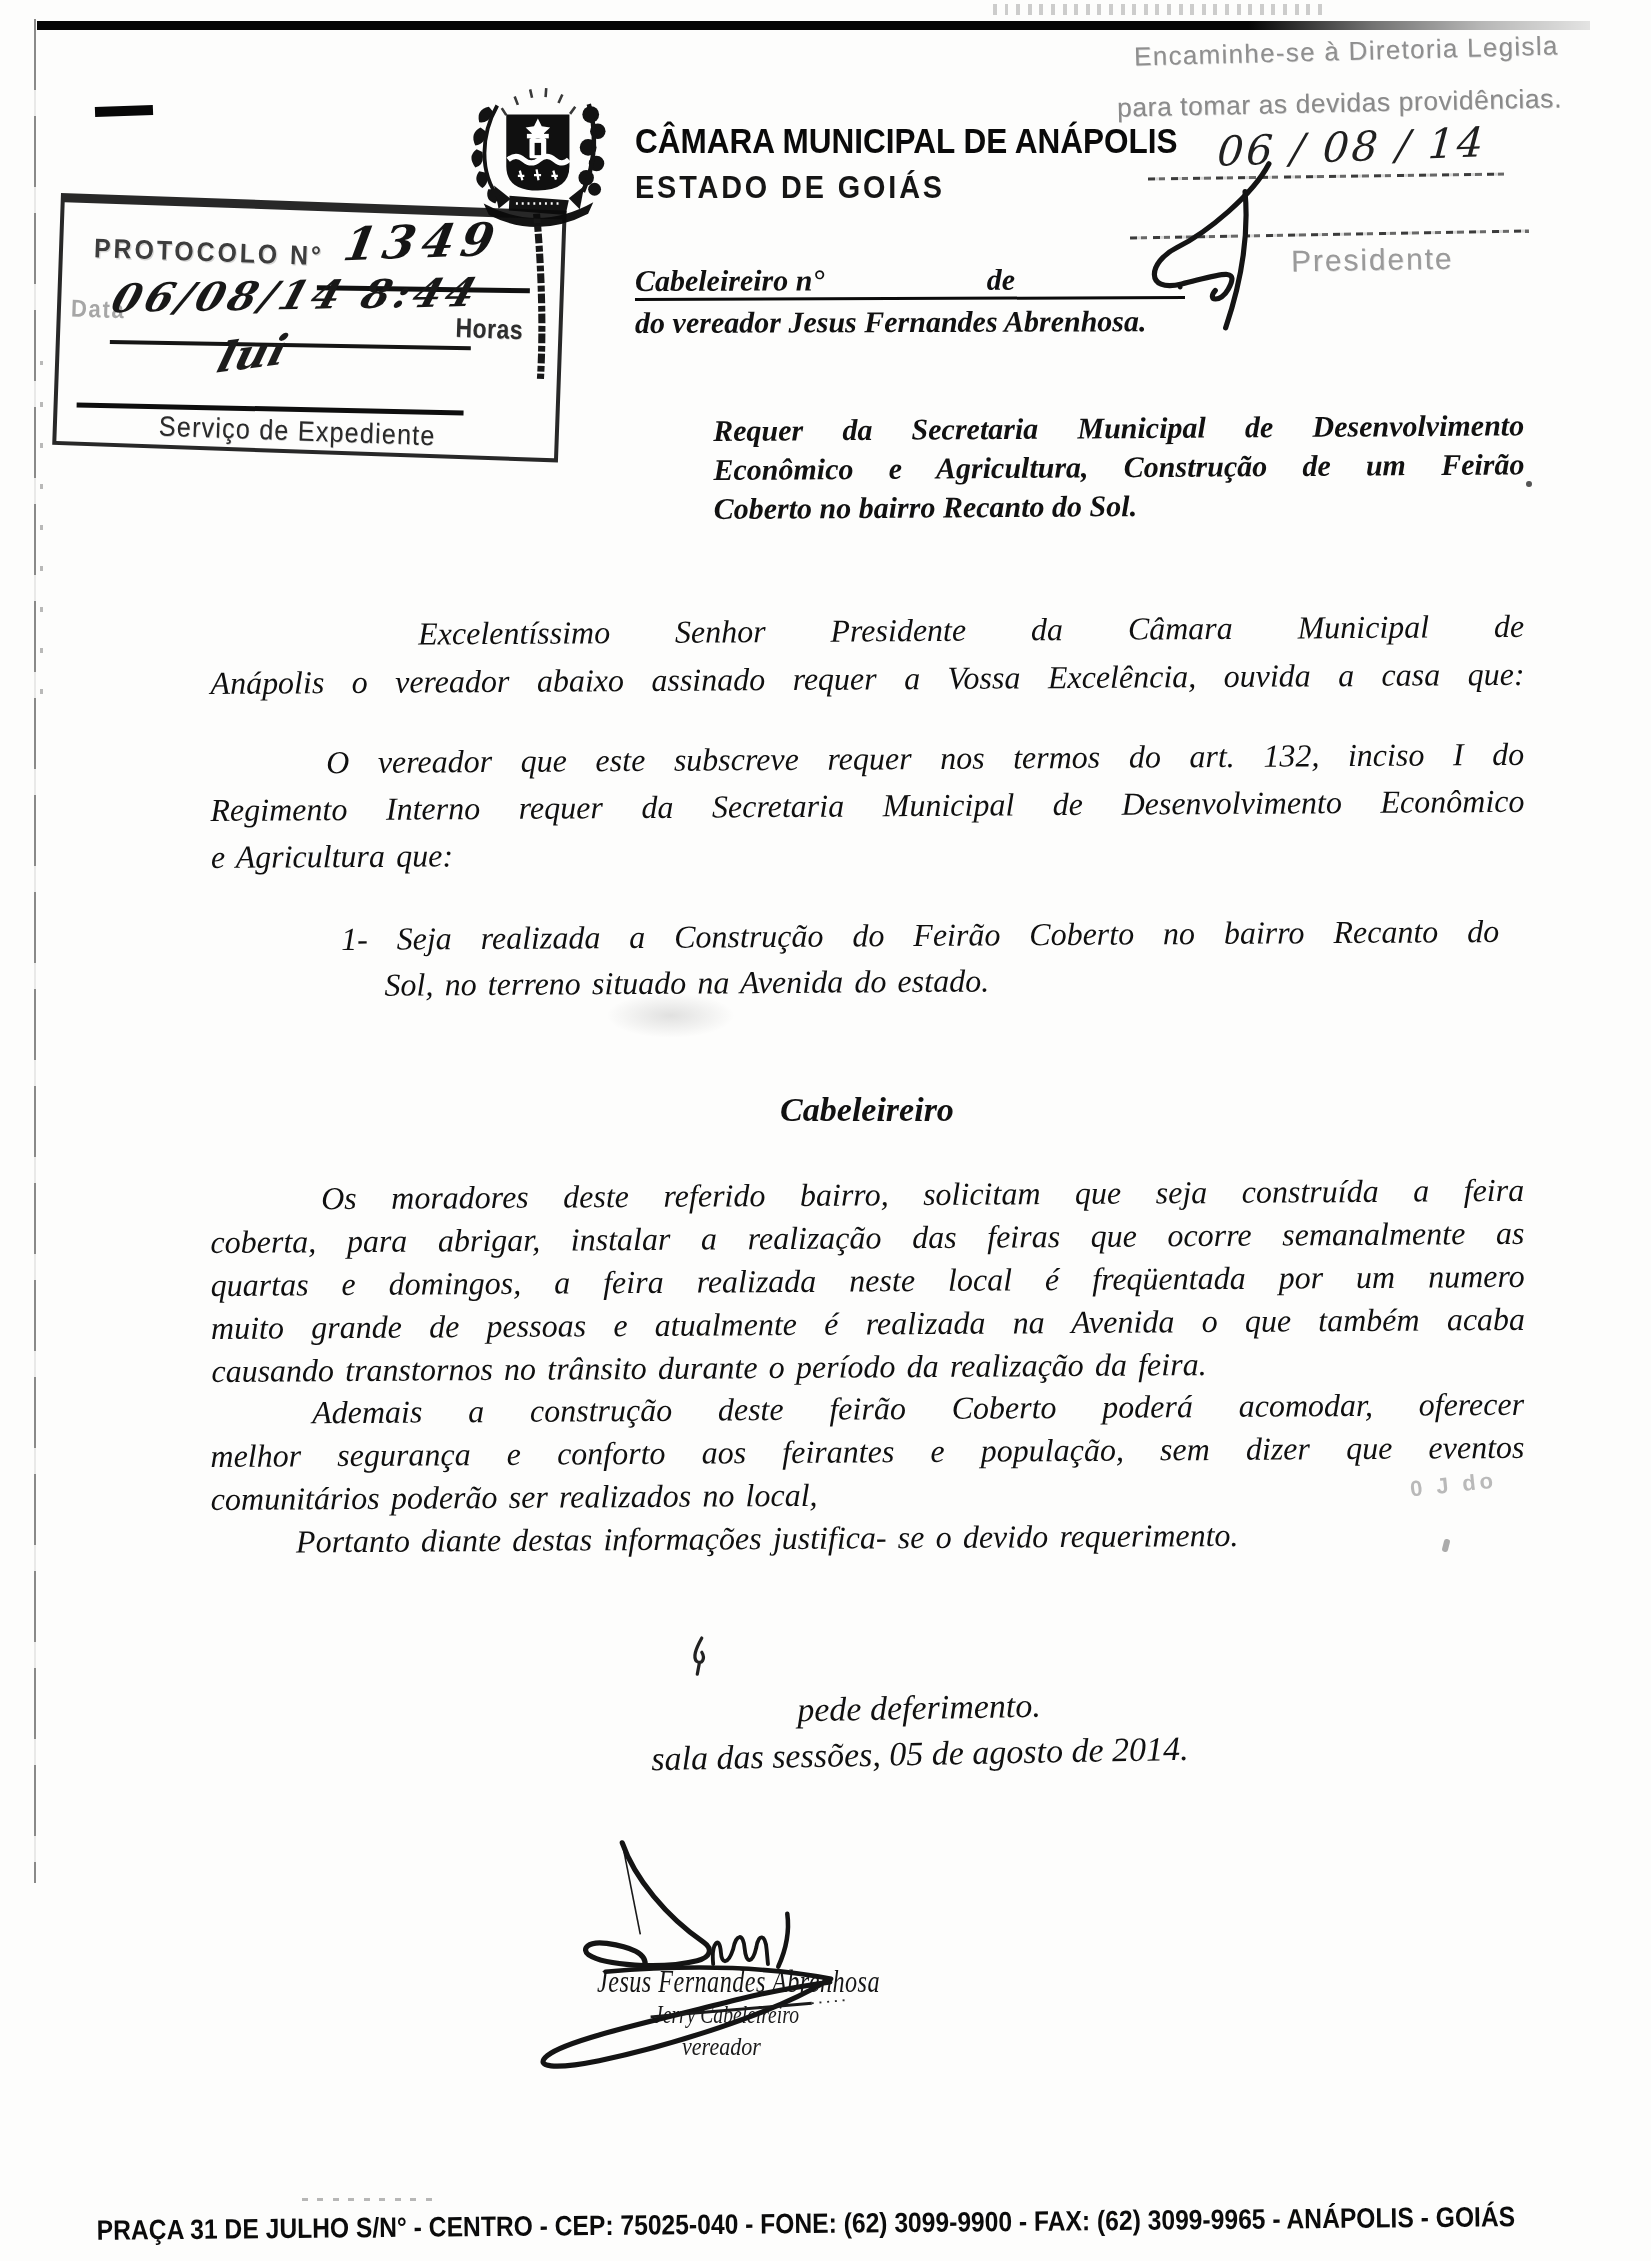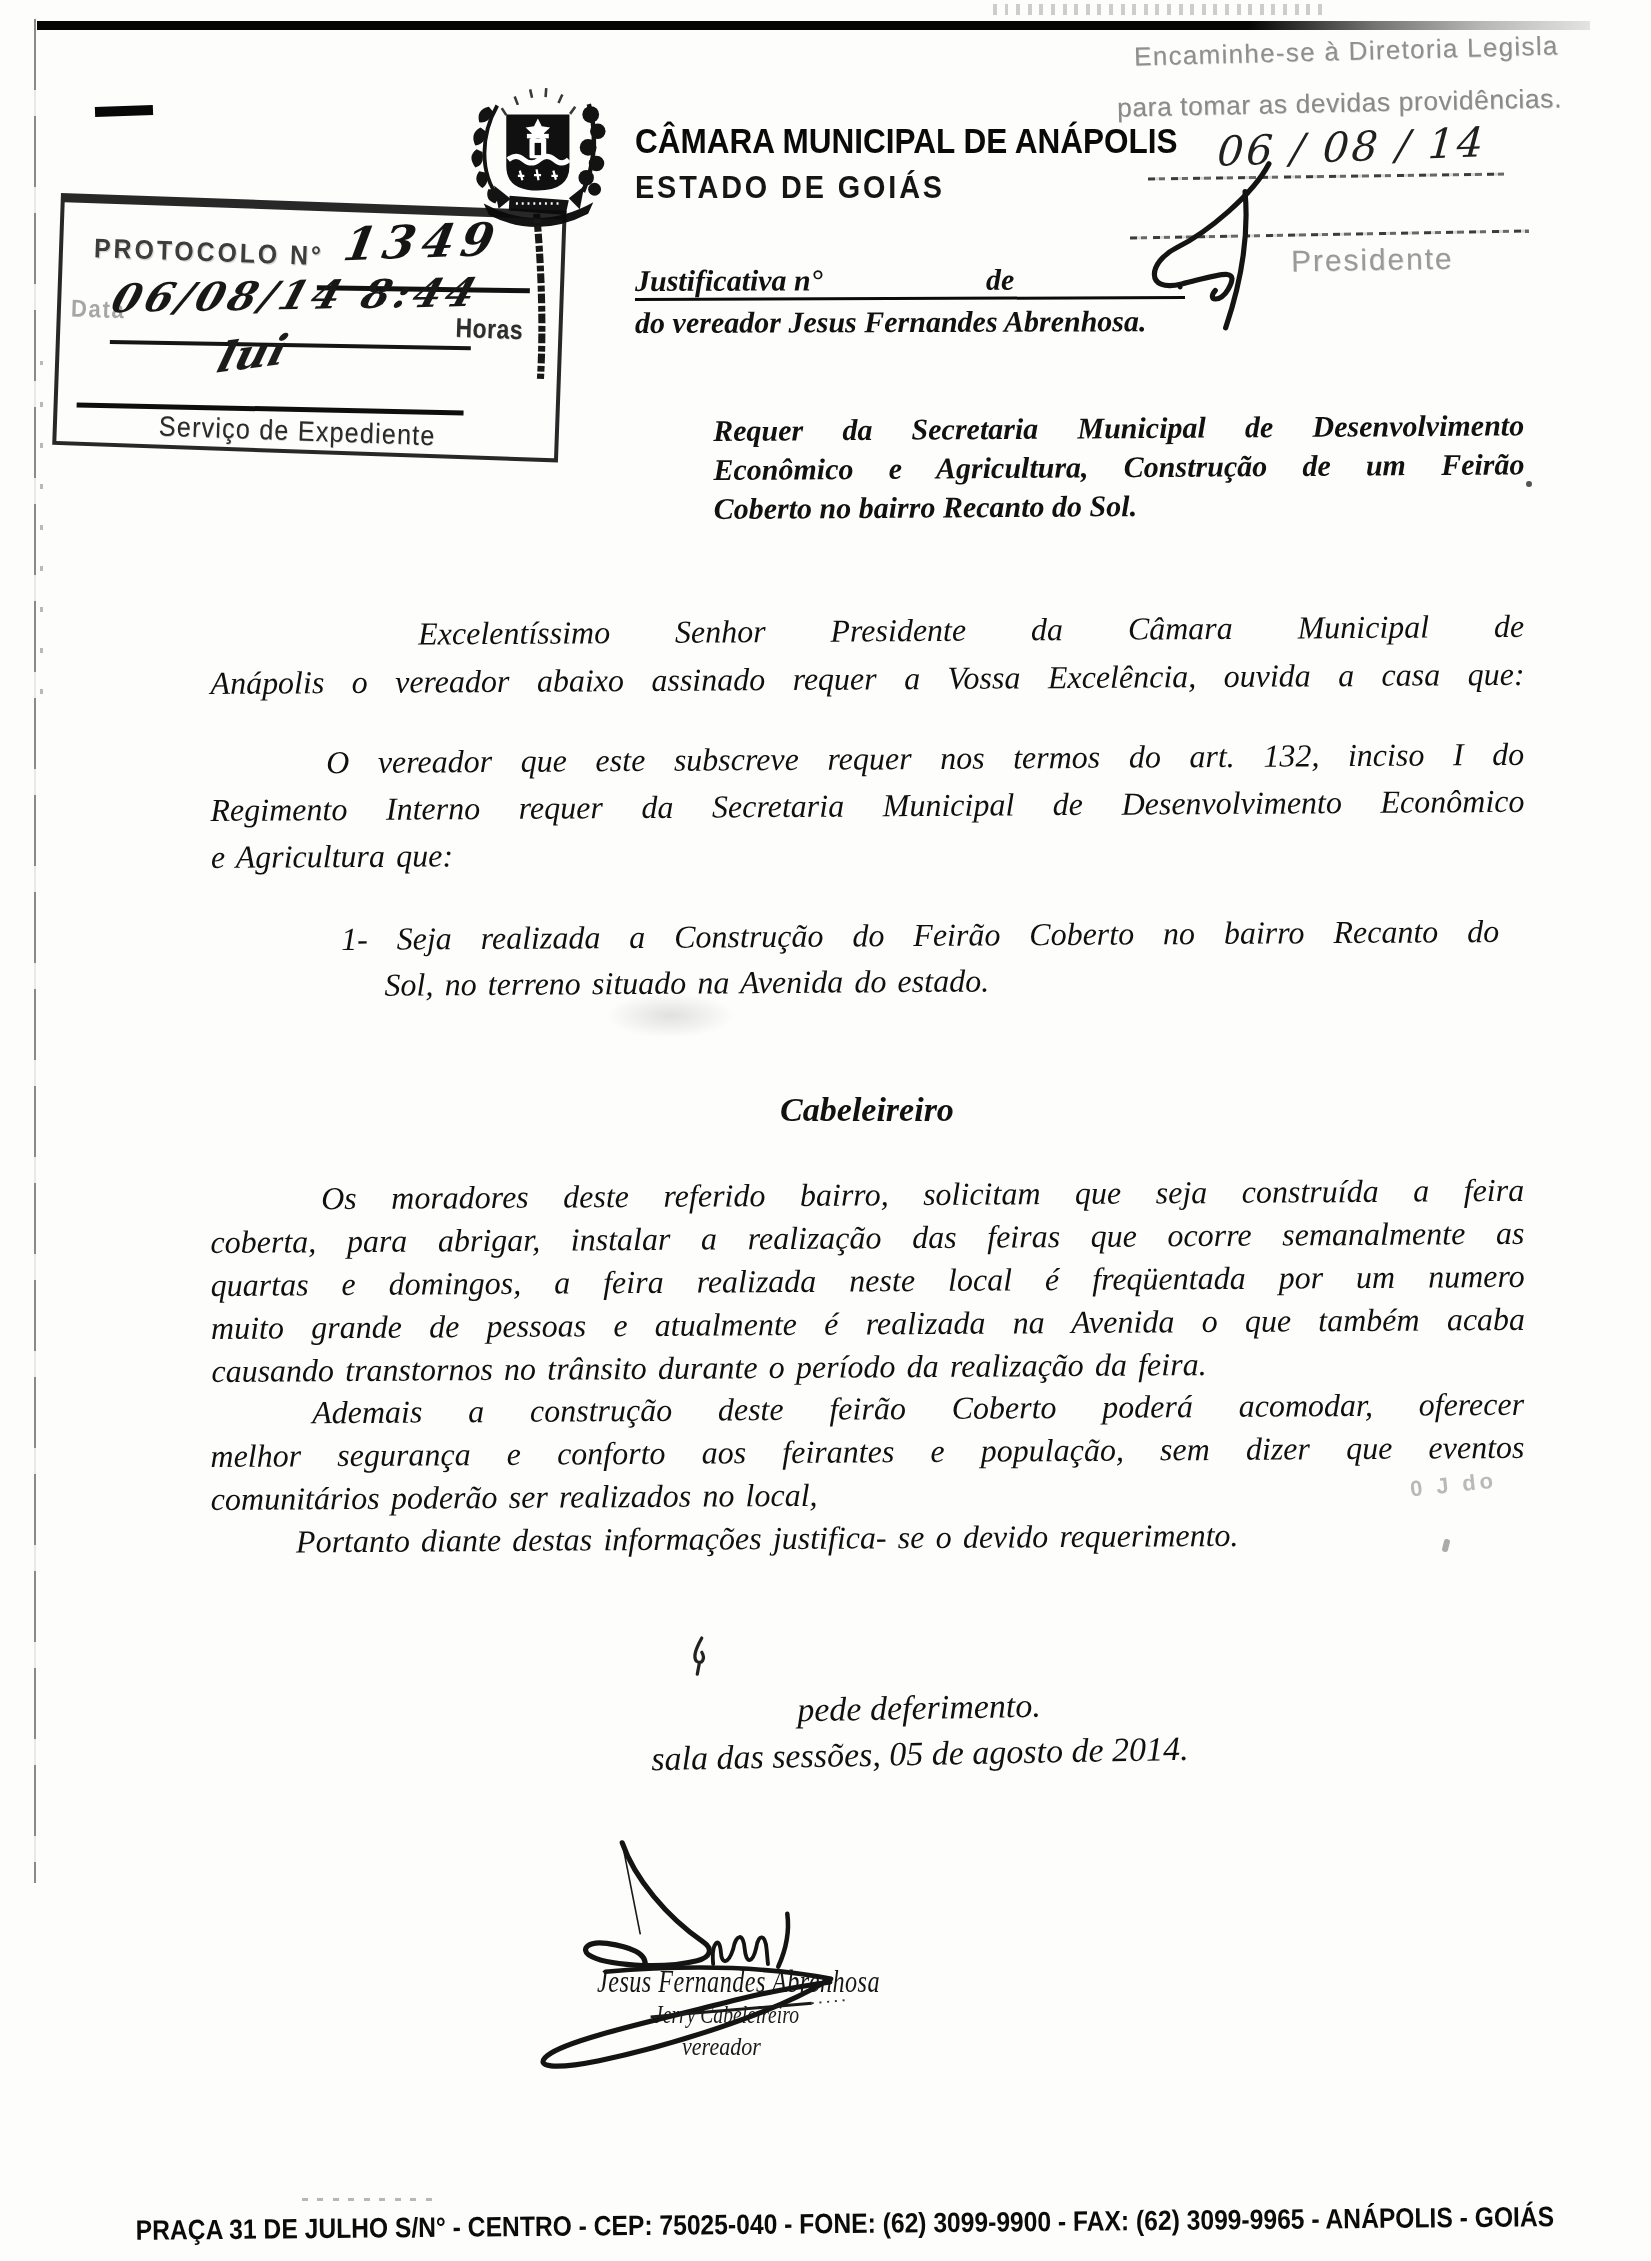--- a/index.html
+++ b/index.html
@@ -102,21 +102,21 @@
   
   .sig-svg{left:528px;top:1759px;width:516px;height:361px;pointer-events:none;}
   .sig-name{left:597px;top:1964px;font:italic 31px "Liberation Serif",serif;color:#151515;
     transform:scaleX(.78);transform-origin:left top;white-space:nowrap;letter-spacing:0.6px;}
   .sig-alias{left:654px;top:2001px;font:italic 24.5px "Liberation Serif",serif;color:#1a1a1a;
     transform:scaleX(.8);transform-origin:left top;white-space:nowrap;}
   .sig-role{left:682px;top:2032px;font:italic 26px "Liberation Serif",serif;color:#1a1a1a;
     transform:scaleX(.85);transform-origin:left top;white-space:nowrap;}
 
   
-  .footer{left:0;top:2208px;width:1651px;text-align:right;}
+  .footer{left:0;top:2208px;width:1651px;text-align:left;}
   .footer span{display:inline-block;font:700 28px "Liberation Sans",sans-serif;color:#0b0b0b;
     transform:rotate(-0.55deg) scaleX(.88);white-space:nowrap;}
 </style>
 </head>
 <body>
 
 <div class="page">
 
   <div class="abs top-bar"></div>
   <div class="abs left-line"></div>
@@ -182,21 +182,21 @@
     <div class="abs p-date">06/08/14 8:44</div>
     <div class="abs p-horas">Horas</div>
     <div class="abs p-date-line"></div>
     <div class="abs p-init">lui</div>
     <div class="abs p-line2"></div>
     <div class="abs p-office">Serviço de Expediente</div>
   </div>
 
   <div class="abs req-block">
     <div class="req-line1">
-      <span>Justificativa n°</span>
+      <span>Cabeleireiro n°</span>
       <span>de</span>
       <span>.</span>
     </div>
     <div class="req-line2">do vereador Jesus Fernandes Abrenhosa.</div>
   </div>
 
   <div class="abs subject tilt">
     <div class="jus">Requer da Secretaria Municipal de Desenvolvimento</div>
     <div class="jus">Econômico e Agricultura, Construção de um Feirão</div>
     <div>Coberto no bairro Recanto do Sol.</div>

